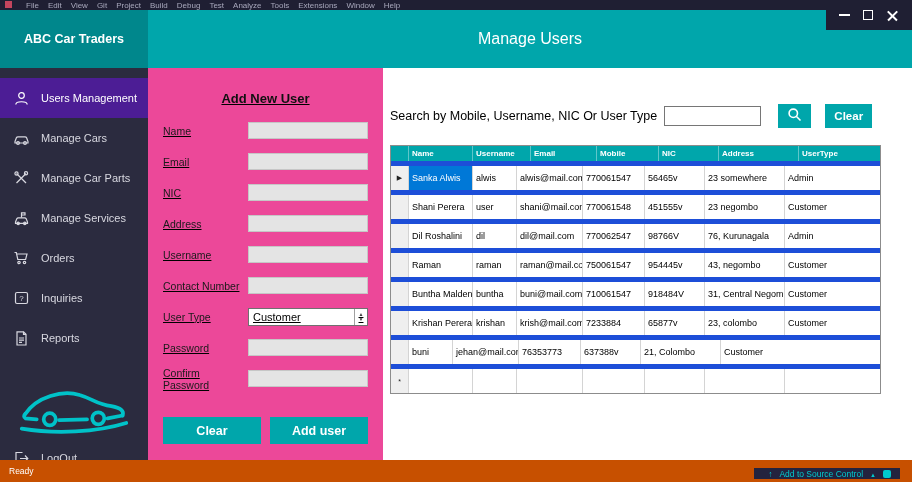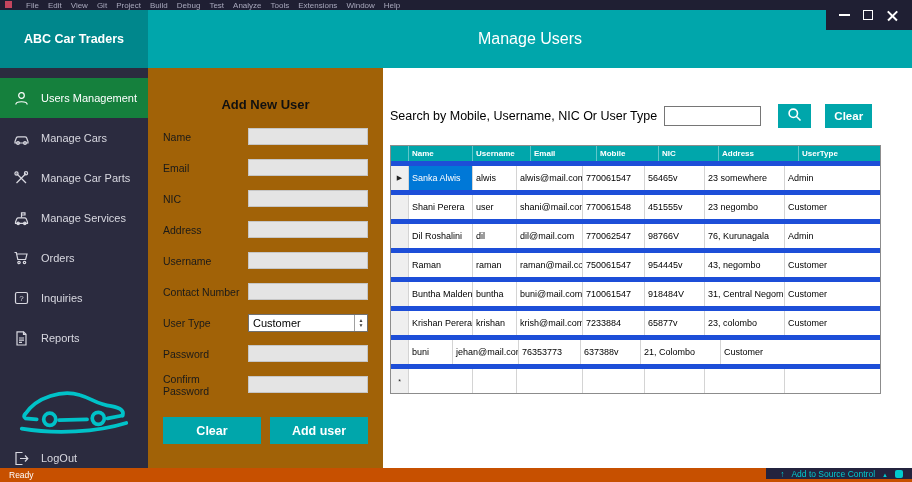--- a/index.html
+++ b/index.html
@@ -26,28 +26,28 @@
   .app-header { flex:0 0 58px; background:#00A6AB; display:flex; }
   .brand { width:148px; background:#00878C; color:#fff; font-weight:bold; font-size:12.5px;
            display:flex; align-items:center; justify-content:center; }
   .app-title { flex:1; display:flex; align-items:center; justify-content:center; color:#fff; font-size:16px; }
   .app-body { flex:1; display:flex; min-height:0; }
 
   
   .sidebar { width:148px; flex:0 0 148px; background:#2B2B3F; display:flex; flex-direction:column; padding-top:10px; }
   .sidebar-item { flex:0 0 40px; height:40px; display:flex; align-items:center; gap:11px;
                   padding-left:13px; color:#D8D8E0; font-size:11px; cursor:default; }
-  .sidebar-item.active { background:#15803d; color:#fff; }
+  .sidebar-item.active { background:#4c1d95; color:#fff; }
   .sb-icon { width:17px; height:17px; flex:0 0 17px; display:flex; }
   .sb-icon svg { width:17px; height:17px; }
   .logo-wrap { margin-top:22px; display:flex; justify-content:center; }
   .sidebar-item.logout { margin-top:auto; margin-bottom:10px; }
 
   
-  .form-panel { width:235px; flex:0 0 235px; background:#a16207; padding:26px 15px; position:relative; }
+  .form-panel { width:235px; flex:0 0 235px; background:#ec4899; padding:20px 15px; position:relative;text-decoration:underline; }
   .form-title { text-align:center; font-size:13px; font-weight:bold; color:#101010; margin:3px 0 16px; }
   .field-row { display:flex; align-items:center; height:17px; margin-bottom:14px; }
   .field-label { flex:1; font-size:10.5px; color:#1a1a1a; }
   .tb { width:120px; height:17px; background:#E4E4E4; border:1px solid #C6C6C6; font-size:11px;
         padding:0 4px; font-family:inherit; }
   .combo { width:120px; height:18px; background:#fff; border:1px solid #707070; display:flex;
            align-items:center; padding-left:4px; font-size:11px; }
   .spin { margin-left:auto; height:100%; width:13px; border-left:1px solid #A0A0A0; display:flex;
           flex-direction:column; align-items:center; justify-content:center; color:#404040; }
   .spin i { font-style:normal; font-size:5px; line-height:5px; display:block; }
@@ -83,23 +83,23 @@
   .grid-header .hcell:nth-child(8){ flex:1; border-right:none; }
   .grid-row { display:flex; height:29px; background:#fff; border-top:5px solid #1d4ed8; }
   .gcell { font-size:9px; color:#000; display:flex; align-items:center; padding-left:3px;
            border-right:1px solid #D4D4D4; overflow:hidden; white-space:nowrap; }
   .rowhead { width:18px; background:#EFEFEF; justify-content:center; padding-left:0; font-size:7px; color:#222; }
   .c-name{ width:64px; } .c-user{ width:44px; } .c-email{ width:66px; } .c-mobile{ width:62px; }
   .c-nic{ width:60px; } .c-addr{ width:80px; } .c-type{ flex:1; border-right:none; }
   .cell-selected { background:#0078D7; color:#fff; }
 
   
-  .statusbar { position:absolute; left:0; right:0; bottom:0; height:14px; background:#C75000;
+  .statusbar { position:absolute; left:0; right:0; bottom:0; height:22px; background:#C75000;
                display:flex; align-items:center; color:#fff; font-size:8.5px; padding-left:9px; }
-  .sc-panel { position:absolute; right:0; bottom:3px; height:11px; background:#23233E; display:flex;
+  .sc-panel { position:absolute; right:12px; bottom:3px; height:11px; background:#23233E; display:flex;
               align-items:center; gap:7px; color:#00CBCE; font-size:8.5px; padding:0 9px 0 14px; }
   .g-up::before { content:"↑"; }
   .g-caret::before { content:"▲"; font-size:6px; }
   .status-dot { width:8px; height:8px; background:#00CBCE; border-radius:2px; }
 </style>
 </head>
 <body>
 
 <div class="screen">
 

